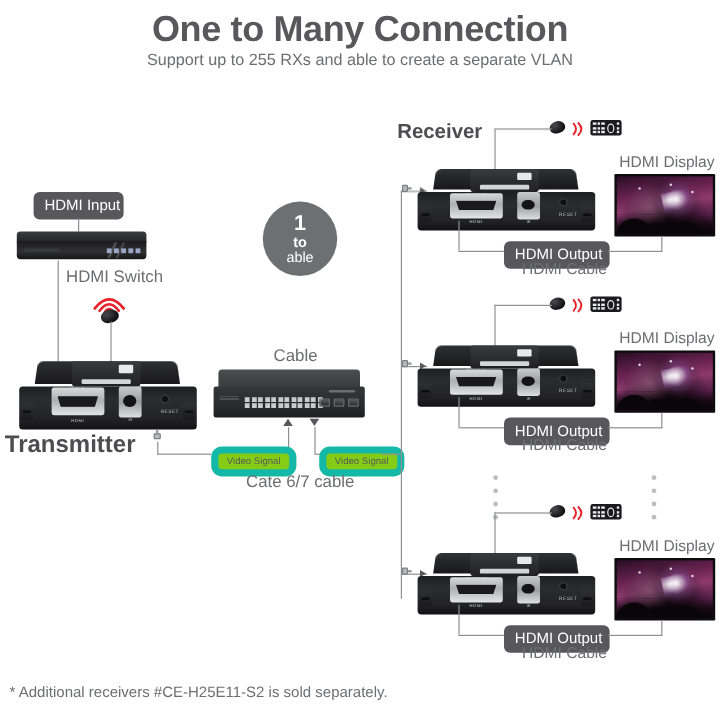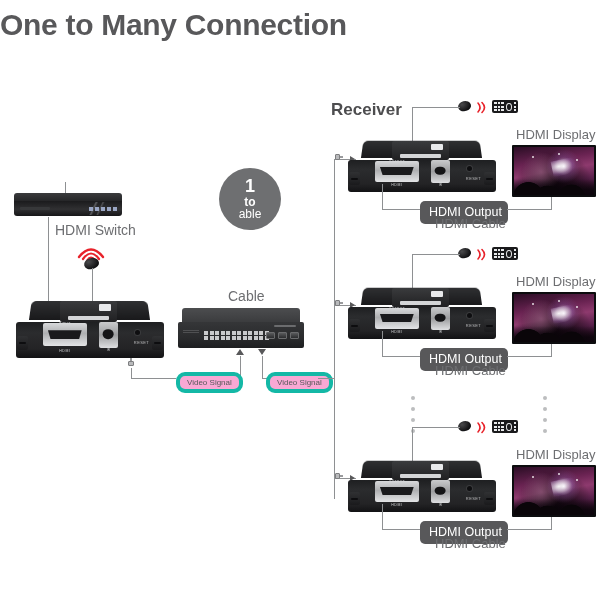--- a/index.html
+++ b/index.html
@@ -9,20 +9,21 @@
     font-family: "Liberation Sans", sans-serif;
     color: #58585a;
     overflow: hidden;
     position: relative;
   }
   #stage { position: relative; width: 600px; height: 600px; }
 
   
   .title {
     position: absolute; left: 0; top: 8px; width: 600px;
+    text-align: center;
     font-size: 30px; font-weight: bold; letter-spacing: -0.3px;
     color: #58585a;
   }
   .subtitle {
     position: absolute; left: 0; top: 42px; width: 600px;
     text-align: center; font-size: 13.5px; color: #6d6e71;
   }
 
   
   .lbl { position: absolute; font-size: 13px; color: #6d6e71; white-space: nowrap; }
@@ -32,22 +33,22 @@
   .pill {
     position: absolute;
     background: #58585a; color: #ffffff;
     font-size: 12.5px; border-radius: 5px;
     padding: 4px 9px 5px; white-space: nowrap;
     text-align: center;
   }
   
   .pill-out {
     position: absolute;
-    background: #f9a8d4; color: #58585a;
-    font-size: 8px; border: 4px solid #14b8a6;
+    background: #84cc16; color: #58585a;
+    font-size: 8px; border: 6px solid #14b8a6;
     border-radius: 9px; padding: 2px 7px; white-space: nowrap;
   }
 
   
   .ln { position: absolute; background: #8e9092; }
   .ln-h { height: 1px; }
   .ln-v { width: 1px; }
 
   
   .circle {
@@ -284,21 +285,23 @@
     position: absolute; left: 8px; top: 570px;
     font-size: 12.5px; color: #6d6e71;
   }
 </style>
 </head>
 <body>
 
 <div id="stage">
 
   <div class="title">One to Many Connection</div>
-
+  <div class="subtitle">Support up to 255 RXs and able to create a separate VLAN</div>
+
+  <div class="pill" style="left:28px; top:160px; width:75px;">HDMI Input</div>
 
   <div class="ln ln-v" style="left:65px; top:182px; height:11px;"></div>
 
   <div class="player" style="left:14px; top:193px; width:108px; height:24px;">
     <div class="top"></div>
     <div class="body"></div>
     <div class="disc"></div>
     <div class="sheen"></div>
     <div class="leds">
       <i></i>
@@ -334,20 +337,21 @@
     <div class="ear r"></div>
     <div class="hdmi-top">INPUT</div>
     <div class="hdmi"></div>
     <div class="hdmi-tag">HDMI</div>
     <div class="ir"></div>
     <div class="ir-tag">IR</div>
     <div class="reset-dot"></div>
     <div class="reset-tag">RESET</div>
   </div>
 
+  <div class="lbl lbl-bold" style="left:4px; top:360px; font-size:20px;">Transmitter</div>
 
   <div class="rj45" style="left:128px; top:358px;">
     <div class="clip"></div>
       <div class="head"></div>
   </div>
   <div class="ln ln-v" style="left:131px; top:368px; height:11px;"></div>
   <div class="ln ln-h" style="left:131px; top:378px; width:45px;"></div>
 
   <div class="circle" style="left:219px; top:168px;">
     <span class="c1">1</span>
@@ -423,20 +427,21 @@
   <div class="arrow-dn" style="left:258px; top:349px;"></div>
 
   <div class="ln ln-v" style="left:240px; top:356px; height:22px;"></div>
   <div class="pill-out" style="left:176px; top:372px;">Video Signal</div>
 
   <div class="ln ln-v" style="left:262px; top:356px; height:22px;"></div>
   <div class="ln ln-h" style="left:262px; top:378px; width:8px;"></div>
   <div class="pill-out" style="left:266px; top:372px;">Video Signal</div>
   <div class="ln ln-h" style="left:318px; top:378px; width:16px;"></div>
 
+  <div class="lbl" style="left:205px; top:393px; font-size:14px;">Cate 6/7 cable</div>
 
   <div class="ln ln-v" style="left:334px; top:159px; height:340px;"></div>
 
   <div class="lbl lbl-bold" style="left:331px; top:100px; font-size:17px;">Receiver</div>
 
   <div class="irbulb small" style="left:458px; top:101px;"></div>
   <svg class="waves" style="left:476px; top:101px;" width="12" height="13" viewBox="0 0 12 13">
     <g fill="none" stroke="#e8222a" stroke-linecap="round">
       <path d="M2 2 Q6 6.5 2 11" stroke-width="1.6"></path>
       <path d="M6 1.5 Q11 6.5 6 11.5" stroke-width="1.6"></path>
@@ -658,14 +663,15 @@
   </div>
   <div class="rj45" style="left:336px; top:299px; transform:rotate(90deg);">
     <div class="clip"></div>
       <div class="head"></div>
   </div>
   <div class="rj45" style="left:336px; top:472px; transform:rotate(90deg);">
     <div class="clip"></div>
       <div class="head"></div>
   </div>
 
+  <div class="footnote">* Additional receivers #CE-H25E11-S2 is sold separately.</div>
 
 </div>
 
 </body></html>

